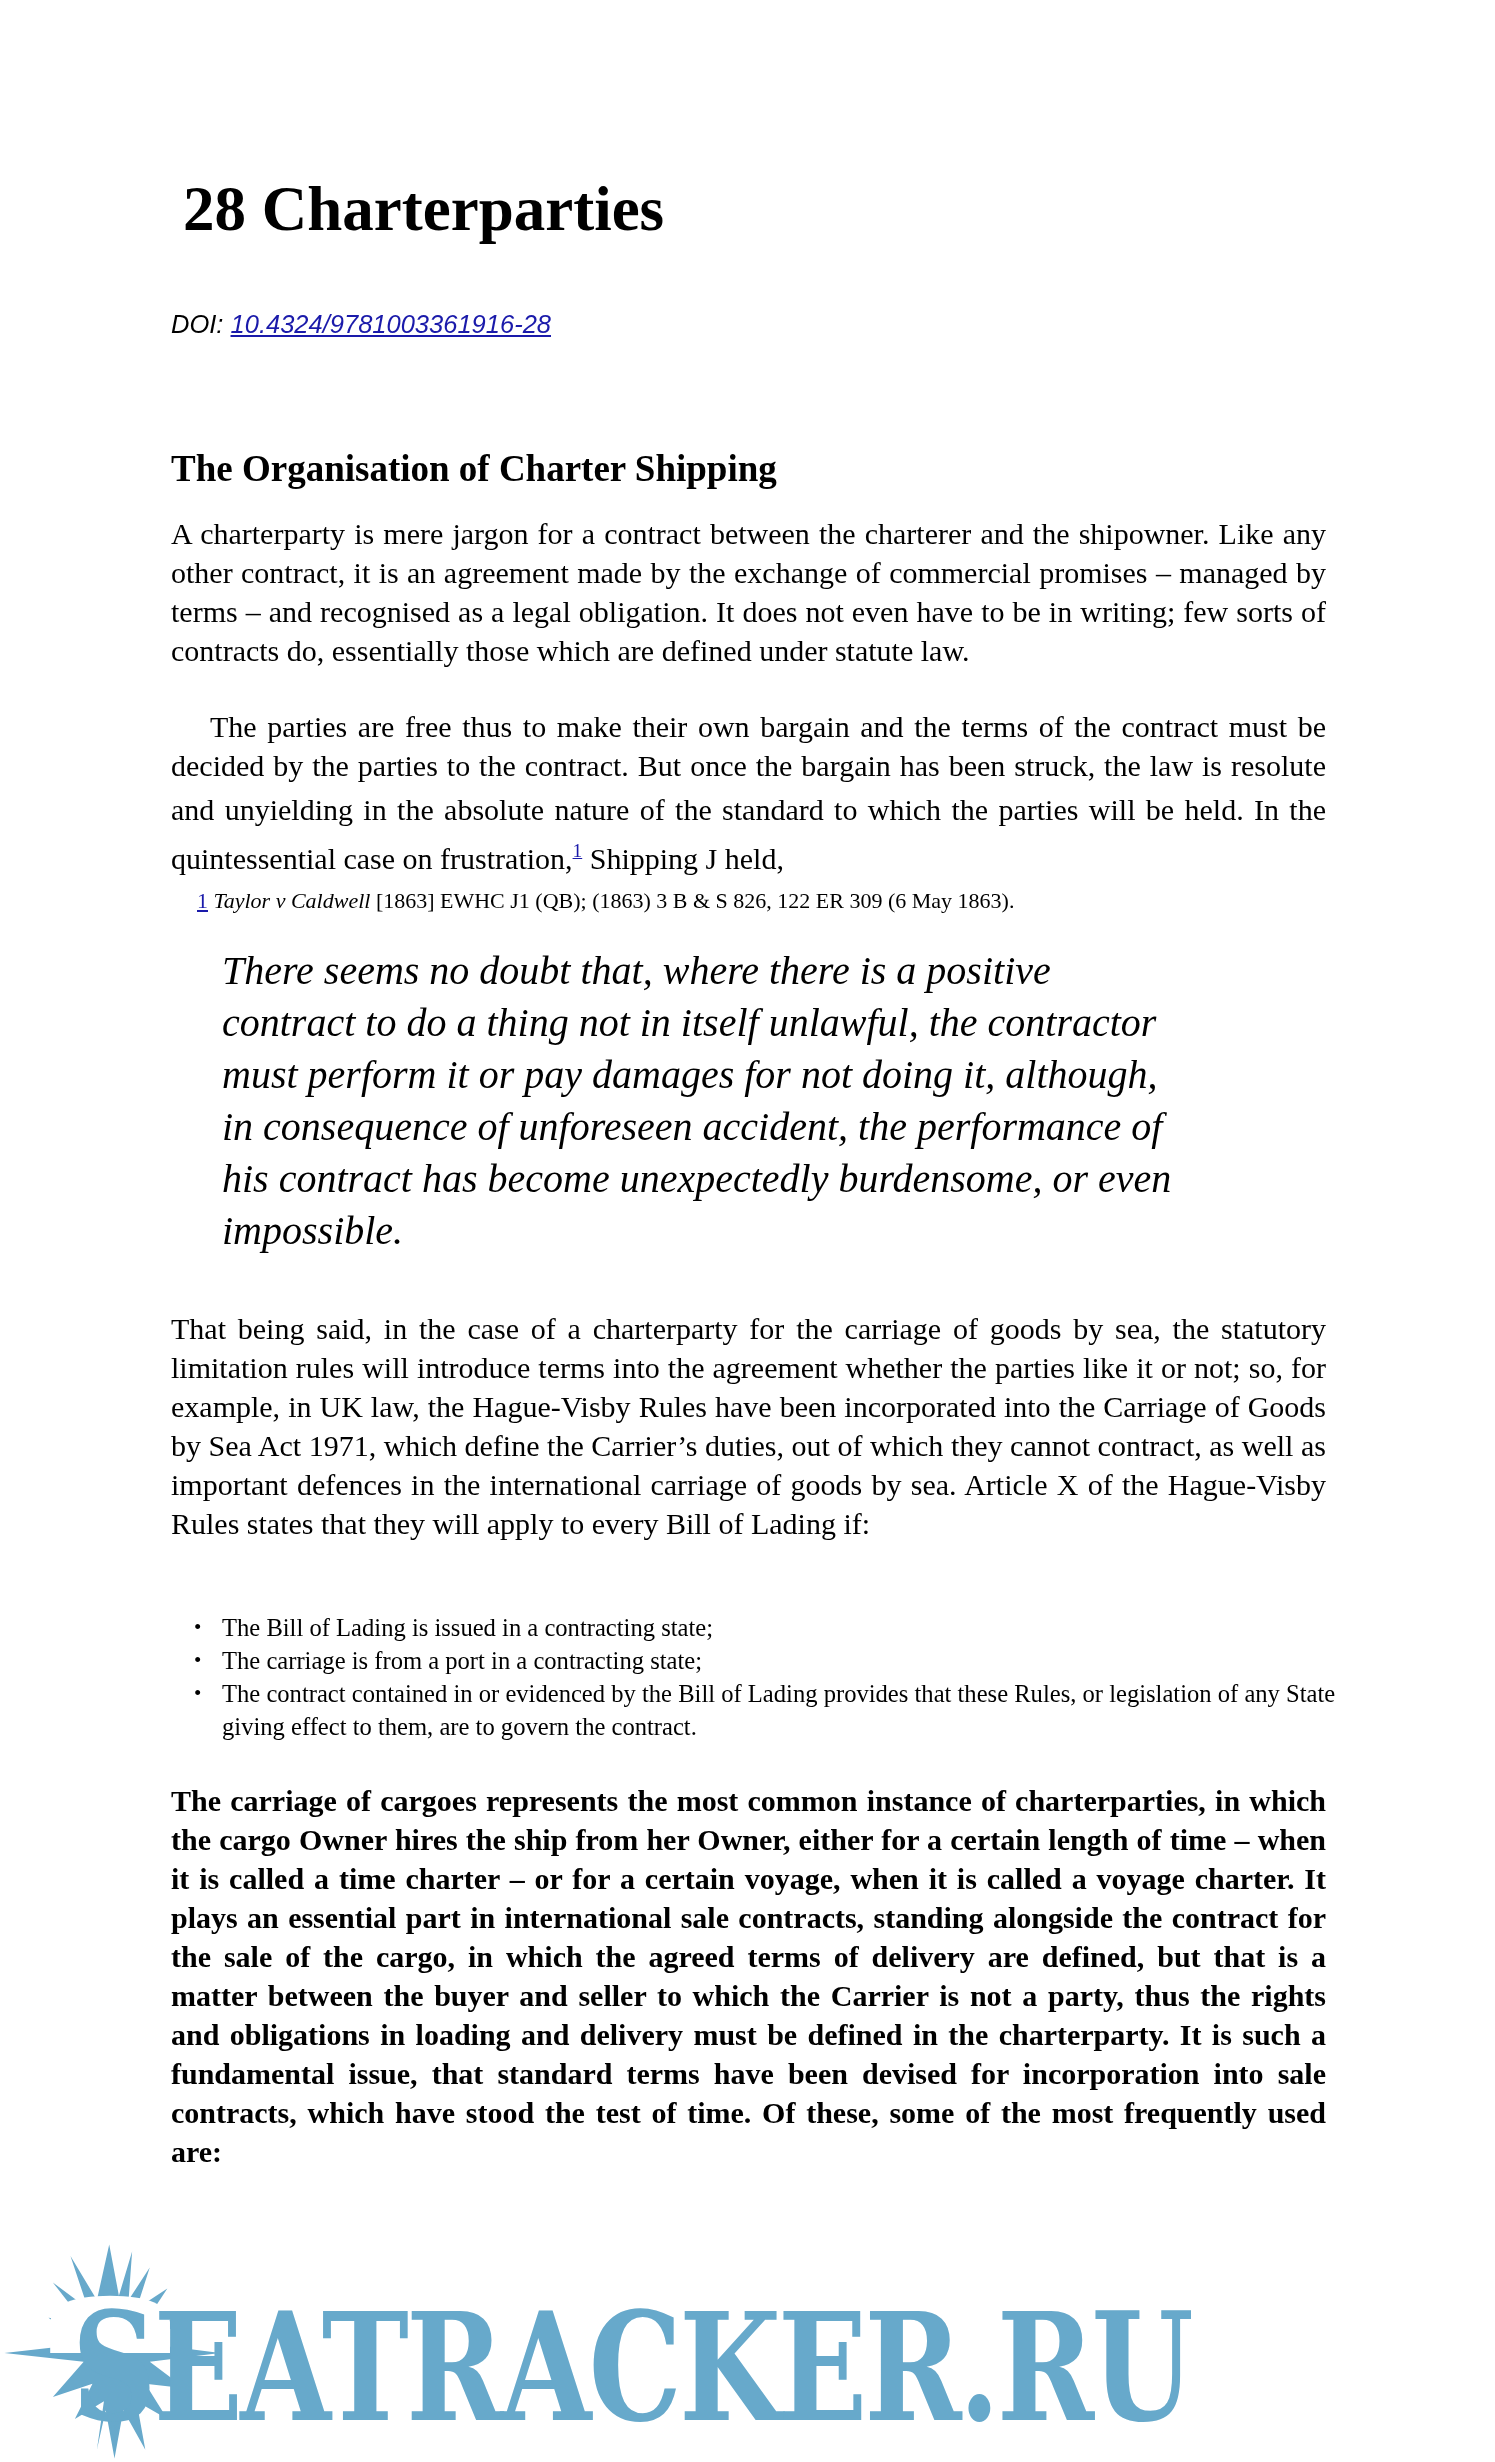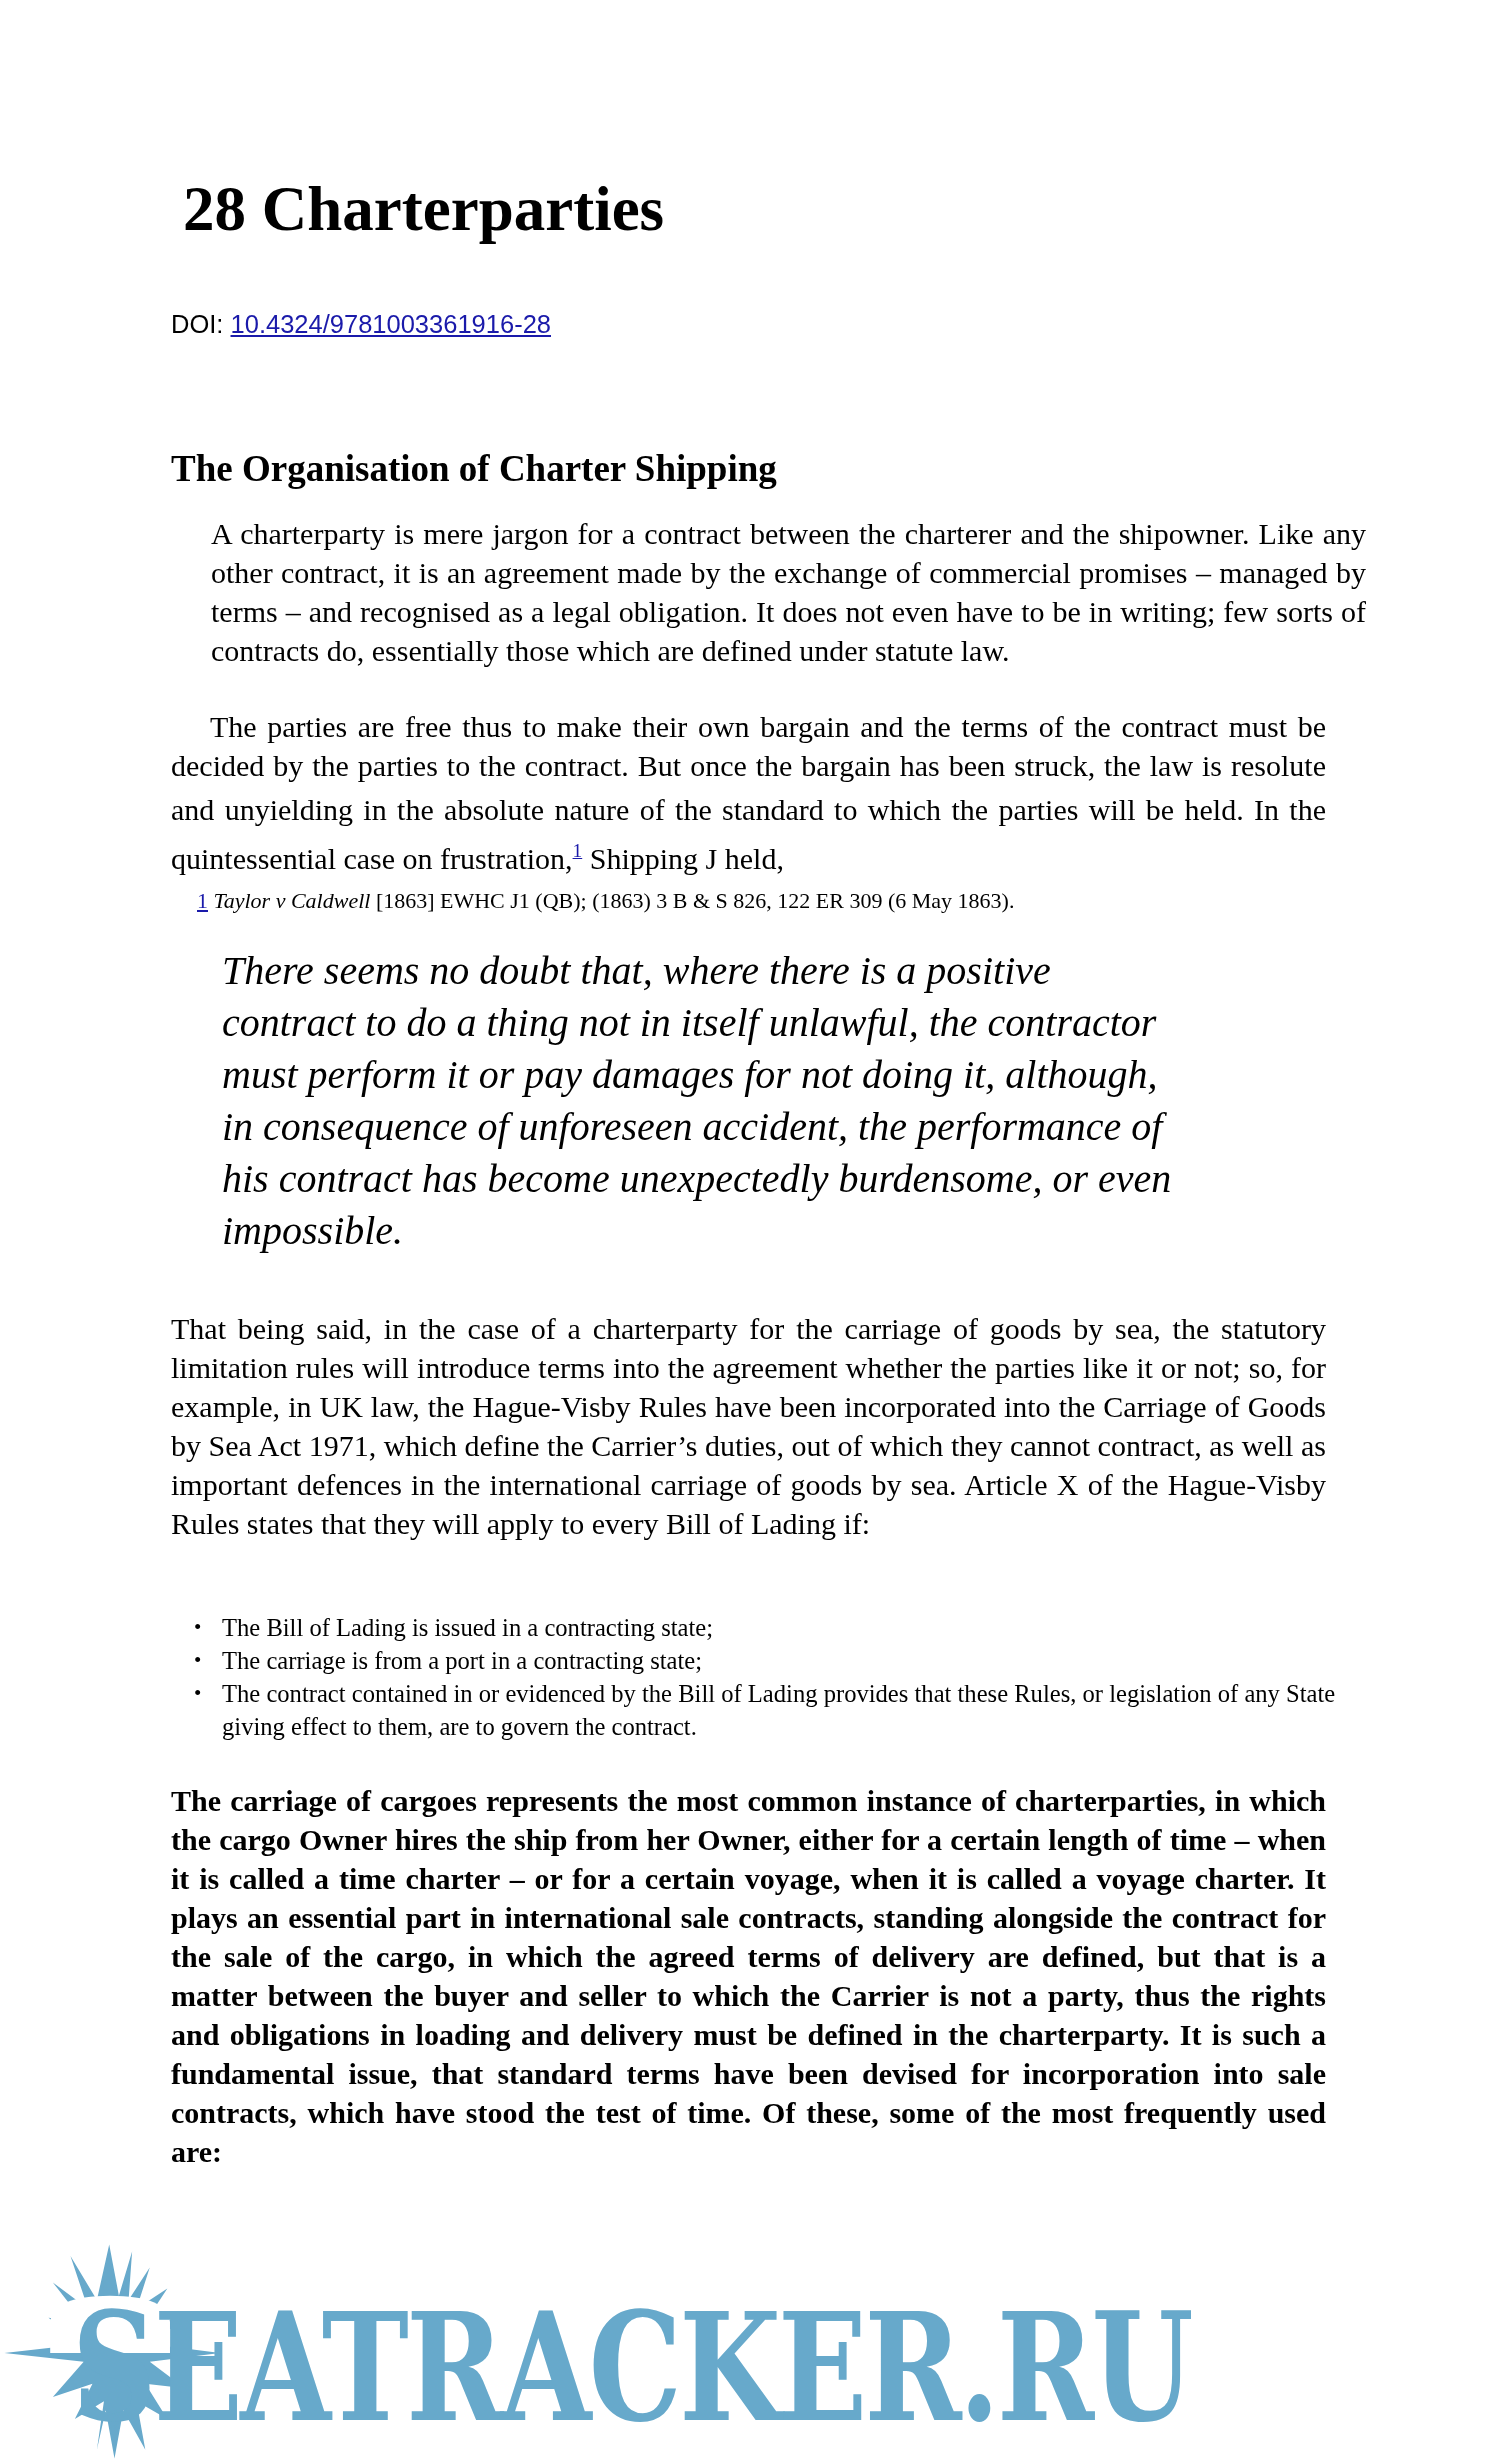--- a/index.html
+++ b/index.html
@@ -1,25 +1,25 @@
 <!DOCTYPE html>
 <html style="font-size:14px"><head>
 <meta charset="utf-8">
 <style>
   html, body { margin: 0; padding: 0; background: #ffffff; }
   body { width: 1495px; height: 2462px; position: relative; overflow: hidden; color: #000; }
   .page { position: absolute; left: 171px; top: 0; width: 1155px; }
   .serif { font-family: "Liberation Serif", "DejaVu Serif", serif; }
-  .sans { font-family: "Liberation Sans", "DejaVu Sans", sans-serif; }
+  .sans { font-family: "Liberation Sans", "DejaVu Sans", sans-serif; font-style: italic; }
   h1.chapter-title { position: absolute; top: 178px; left: 12px; margin: 0; font-size: 63px; font-weight: bold; line-height: 1; white-space: nowrap; }
   .doi { position: absolute; top: 310px; left: 0; font-size: 25.5px; white-space: nowrap; }
   .doi a { color: #1a1aaa; text-decoration: underline; }
   h2.section-title { position: absolute; top: 447px; left: 0; margin: 0; font-size: 37px; font-weight: bold; white-space: nowrap; }
   .body-text { font-size: 30px; line-height: 39px; text-align: justify; margin: 0; }
-  .p1 { position: absolute; top: 514px; left: 0; width: 1155px; margin-left: 40px; }
+  .p1 { position: absolute; top: 514px; left: 0; width: 1155px; }
   .p2 { position: absolute; top: 707px; left: 0; width: 1155px; text-indent: 39px; }
   .p2 .last-line { line-height: 49px; }
   sup a, .fn-num { color: #1a1aaa; text-decoration: underline; }
   sup { font-size: 19.3px; vertical-align: 12.3px; line-height: 0; }
   .footnote { position: absolute; top: 888px; left: 26px; font-size: 22px; white-space: nowrap; }
   .footnote em { font-style: italic; }
   blockquote.quote { position: absolute; top: 945px; left: 51px; width: 967px; margin: 0; font-size: 40px; line-height: 52px; font-style: italic; }
   .p3 { position: absolute; top: 1309px; left: 0; width: 1155px; }
   ul.rules { position: absolute; top: 1611px; left: 0; width: 1155px; margin: 0; padding: 0 0 0 51px; list-style: none; font-size: 24.6px; line-height: 33px; }
   ul.rules li { position: relative; }

